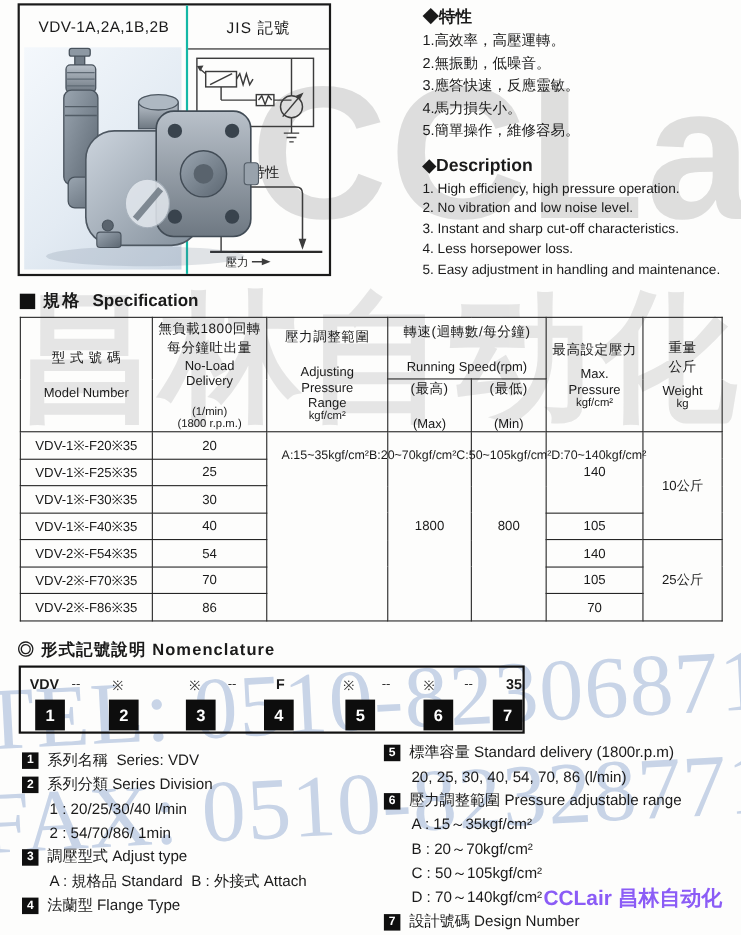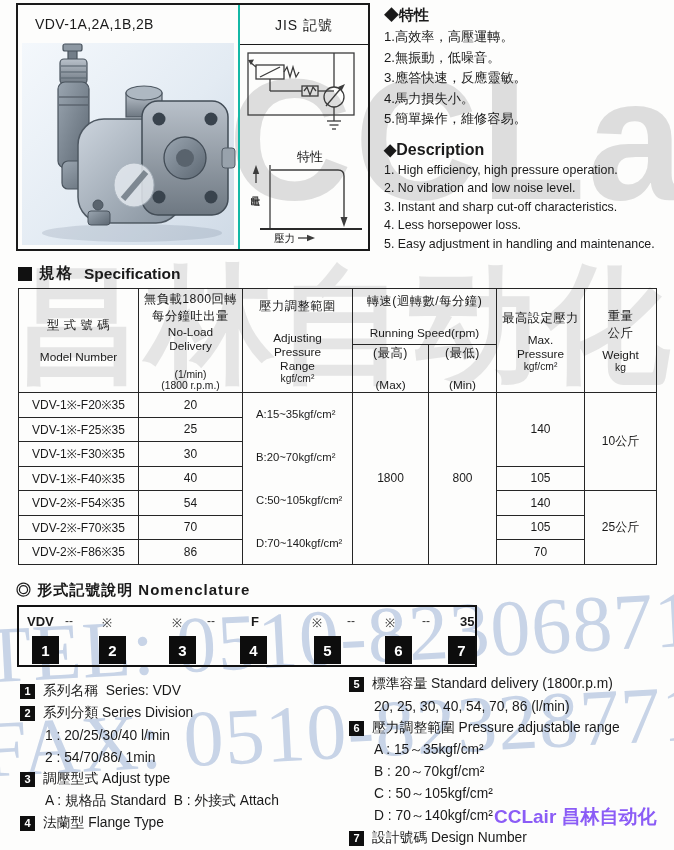--- a/index.html
+++ b/index.html
@@ -12,21 +12,21 @@
   .wm-cclair{left:228px;top:40px;font-size:172px;color:#bcbcbc;opacity:.48;letter-spacing:2px;}
   .wm-cn{left:14px;top:240px;font-size:128px;color:#c6c6c6;opacity:.42;letter-spacing:4px;}
   .wm-tel{left:-18px;top:592px;font-size:80px;color:#9db3d6;opacity:.55;
           font-family:"Liberation Serif",serif;font-weight:normal;transform:rotate(-3deg);letter-spacing:1px;}
   .wm-fax{left:-18px;top:686px;font-size:80px;color:#9db3d6;opacity:.55;
           font-family:"Liberation Serif",serif;font-weight:normal;transform:rotate(-3deg);letter-spacing:1px;}
 
   .layer{position:absolute;z-index:2;}
 
   
-  .top-box{left:16px;top:3px;width:354px;height:248px;border:2px solid #1a1a1a;display:flex;}
+  .top-box{left:16px;top:3px;width:285px;height:248px;border:2px solid #1a1a1a;display:flex;}
   .photo-cell{width:222px;position:relative;}
   .photo-title{padding:11px 0 0 17px;font-size:14px;letter-spacing:.4px;}
   .photo-area{position:absolute;left:4px;top:38px;right:4px;bottom:4px;
               background:linear-gradient(135deg,#f4f8fc 0%,#e3ebf3 55%,#cfdae6 100%);}
   .jis-cell{flex:1;border-left:2px solid #14b8a6;display:flex;flex-direction:column;}
   .jis-title{height:40px;border-bottom:1.5px solid #1a1a1a;text-align:center;
              font-size:14px;padding-top:12px;letter-spacing:1px;}
   .jis-schematic{height:98px;}
   .jis-graph{height:104px;}
 
@@ -48,21 +48,21 @@
   .h-zh{font-size:12.3px;letter-spacing:.5px;}
   .h-en{font-size:11.8px;}
   .h-sm{font-size:10.3px;}
   .gap6{margin-top:6px;}
   .gap3{margin-top:16px;}
   tr.hr1 td{height:56px;}
   tr.hr2 td{height:48px;}
   tr.br td{height:24.5px;font-size:12px;}
   td.model-cell{font-size:11.8px;}
   td.press-cell{vertical-align:top;}
-  .press-inner{display:flex;flex-direction:column;justify-content:space-between;
+  .press-inner{display:flex;flex-direction:row;justify-content:space-between;
                height:165px;padding:12px 0 12px 13px;text-align:left;font-size:11.3px;}
   td.speed-cell{font-size:12.3px;}
   td.kg-cell{font-size:12px;}
 
   
   .nom-heading{left:16px;top:581px;font-weight:bold;font-size:15px;letter-spacing:1px;}
   .nom-box{left:17px;top:605px;width:460px;height:62px;border:2px solid #111;}
   .nom-code{position:relative;height:29px;}
   .nom-code span{position:absolute;top:7px;font-size:13px;font-weight:bold;}
   .nom-code .sym{font-weight:normal;font-size:12px;color:#333;}

